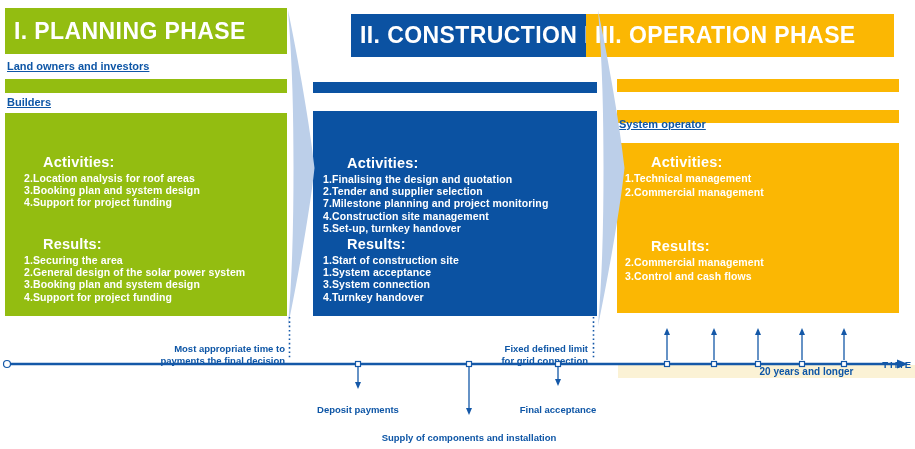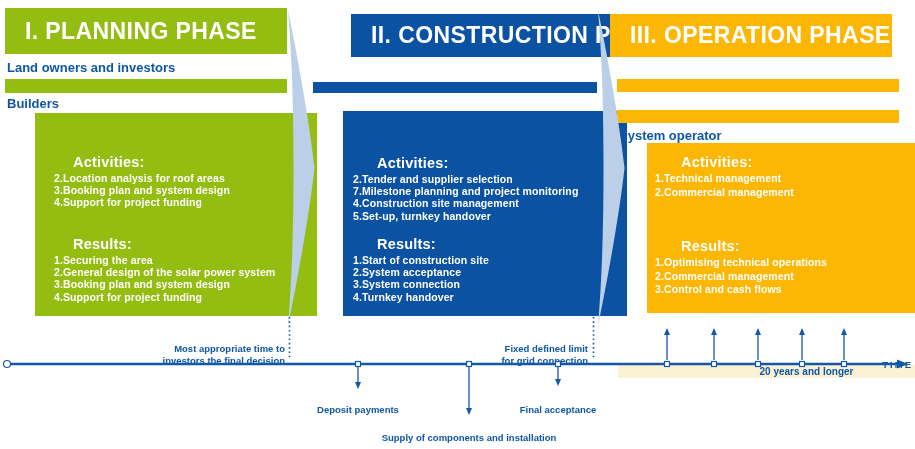--- a/index.html
+++ b/index.html
@@ -3,39 +3,39 @@
 <meta charset="utf-8">
 <style>
   html,body{margin:0;padding:0;background:#fff;}
   .canvas{
     position:relative;width:915px;height:449px;background:#fff;
     font-family:"Liberation Sans",sans-serif;overflow:hidden;
   }
   
   .hdr{
     position:absolute;display:flex;align-items:center;box-sizing:border-box;
-    padding-left:20px;color:#fff;font-weight:bold;font-size:23px;letter-spacing:.4px;
+    padding-left:9px;color:#fff;font-weight:bold;font-size:23px;letter-spacing:.4px;
     white-space:nowrap;
   }
   #hdr-plan{left:5px;top:8px;width:282px;height:46px;background:var(--green,#93BD11);}
   #hdr-con{left:313px;top:14px;width:284px;height:43px;background:var(--blue,#0B52A2);margin-left:38px;}
-  #hdr-op{left:610px;top:14px;width:282px;height:43px;background:var(--orange,#FBB703);align-items:center;}
-  
-  .role{position:absolute;font-size:13px;font-weight:bold;color:var(--text_blue,#0E56A6);white-space:nowrap;}
+  #hdr-op{left:586px;top:14px;width:308px;height:43px;background:var(--orange,#FBB703);align-items:center;}
+  
+  .role{position:absolute;font-size:11px;font-weight:bold;color:var(--text_blue,#0E56A6);white-space:nowrap;text-decoration:underline;}
   #lbl-landowners{left:7px;top:60px;}
   #lbl-builders{left:7px;top:96px;}
-  #lbl-operator{left:619px;top:128px;text-align:right;}
+  #lbl-operator{left:619px;top:118px;text-align:right;}
   
   .bar{position:absolute;}
   #bar-plan{left:5px;top:79px;width:282px;height:14px;background:var(--green,#93BD11);}
   #bar-con{left:313px;top:82px;width:284px;height:11px;background:var(--blue,#0B52A2);}
   #bar-op1{left:617px;top:79px;width:282px;height:13px;background:var(--orange,#FBB703);}
   #bar-op2{left:617px;top:110px;width:282px;height:13px;background:var(--orange,#FBB703);}
   
-  .mainbox{position:absolute;color:#fff;margin-left:30px;}
+  .mainbox{position:absolute;color:#fff;}
   #box-plan{left:5px;top:113px;width:282px;height:203px;background:var(--green,#93BD11);}
   #box-con{left:313px;top:111px;width:284px;height:205px;background:var(--blue,#0B52A2);}
   #box-op{left:617px;top:143px;width:282px;height:170px;background:var(--orange,#FBB703);}
   .block{position:absolute;left:0;right:4px;}
   .block .h{font-size:14.5px;font-weight:bold;margin-bottom:2px;letter-spacing:.2px;}
   .block .it{font-size:10.5px;font-weight:bold;line-height:12.2px;letter-spacing:.1px;white-space:nowrap;}
   #box-plan .block{padding-left:19px;} #box-plan .h{margin-left:19px;}
   #box-plan .act{top:41px;} #box-plan .res{top:123px;}
   #box-con .block{padding-left:10px;} #box-con .h{margin-left:24px;}
   #box-con .act{top:44px;} #box-con .res{top:125px;}
@@ -89,49 +89,49 @@
     </div>
   </div>
 
   <div class="hdr" id="hdr-con">
     <span>II. CONSTRUCTION PH.</span>
   </div>
   <div class="bar" id="bar-con"></div>
   <div class="mainbox" id="box-con">
     <div class="block act">
       <div class="h">Activities:</div>
+      <div class="it">1.Finalising the design and quotation</div>
       <div class="it">2.Tender and supplier selection</div>
       <div class="it">7.Milestone planning and project monitoring</div>
       <div class="it">4.Construction site management</div>
       <div class="it">5.Set-up, turnkey handover</div>
     </div>
     <div class="block res">
       <div class="h">Results:</div>
       <div class="it">1.Start of construction site</div>
-      <div class="it">2.System acceptance</div>
+      <div class="it">1.System acceptance</div>
       <div class="it">3.System connection</div>
       <div class="it">4.Turnkey handover</div>
     </div>
   </div>
 
   <div class="hdr" id="hdr-op">
     <span>III. OPERATION PHASE</span>
   </div>
   <div class="bar" id="bar-op1"></div>
   <div class="bar" id="bar-op2"></div>
   <div class="role" id="lbl-operator">System operator</div>
   <div class="mainbox" id="box-op">
     <div class="block act">
       <div class="h">Activities:</div>
       <div class="it">1.Technical management</div>
       <div class="it">2.Commercial management</div>
     </div>
     <div class="block res">
       <div class="h">Results:</div>
-      <div class="it">1.Optimising technical operations</div>
       <div class="it">2.Commercial management</div>
       <div class="it">3.Control and cash flows</div>
     </div>
   </div>
 
   <div id="cream-bar">
     <span>20 years and longer</span>
   </div>
 
   <svg id="overlay" width="915" height="449" viewBox="0 0 915 449">
@@ -186,21 +186,21 @@
       <g>
         <rect class="mark" x="841.5" y="361.5" width="5" height="5"></rect>
         <line class="stk" x1="844" y1="360" x2="844" y2="334" stroke-width="1.3"></line>
         <polygon class="fil" points="841,335 847,335 844,328"></polygon>
       </g>
     </g>
   </svg>
 
   <div class="tnote" id="ann-decision">
     <div>Most appropriate time to</div>
-    <div>investors the final decision</div>
+    <div>payments the final decision</div>
   </div>
   <div class="tnote" id="ev-deposit">Deposit payments</div>
   <div class="tnote" id="ann-grid">
     <div>Fixed defined limit</div>
     <div>for grid connection</div>
   </div>
   <div class="tnote" id="ev-accept">Final acceptance</div>
   <div class="tnote" id="ev-supply">Supply of components and installation</div>
   <div class="tnote" id="time-label">TIME</div>
 

